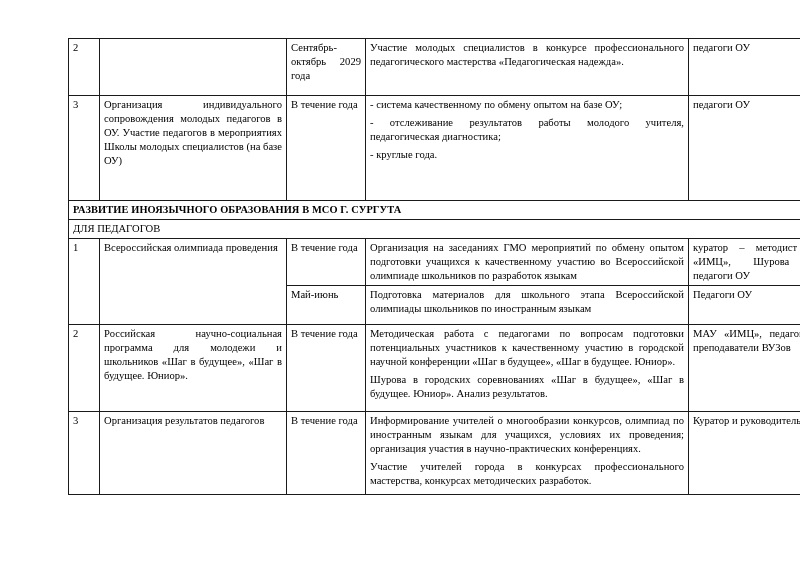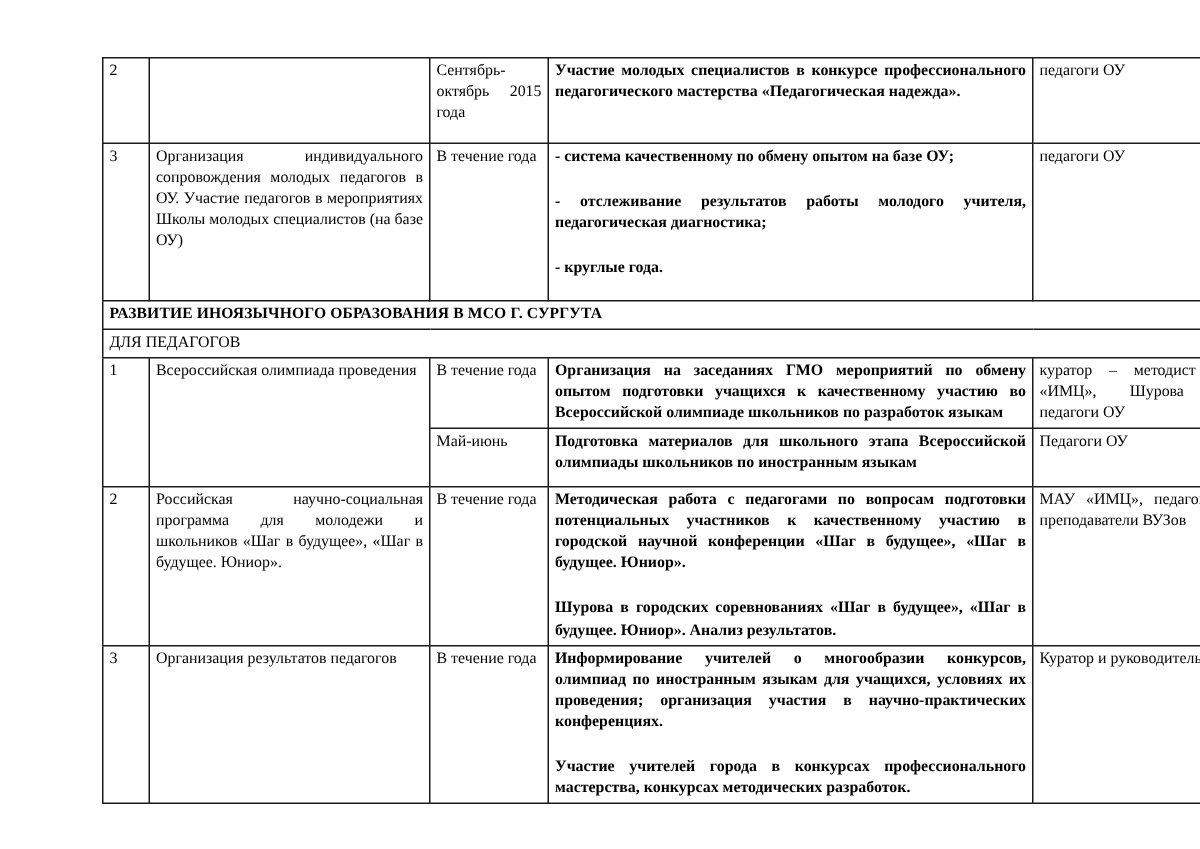--- a/index.html
+++ b/index.html
@@ -54,41 +54,41 @@
     letter-spacing: 0.1px;
     padding-top: 4px;
     padding-bottom: 4px;
   }
   .subhead {
     text-align: left;
     font-size: 10.6px;
     padding-top: 3px;
     padding-bottom: 3px;
   }
-  .cellpara { margin: 0; font-weight: bold; }
-  .cellpara + .cellpara { margin-top: 16px; }
+  .cellpara { margin: 0; }
+  .cellpara + .cellpara { margin-top: 4px; }
   .h58  { height: 52px; }
   .h102 { height: 100px; }
   .h86  { height: 42px; }
   .h40  { height: 34px; }
   .h84  { height: 82px; }
   .h80  { height: 78px; }
 </style>
 </head>
 <body>
 
 <div class="page">
 
   <table class="doc-table">
 
     <tbody>
         <tr>
       <td class="c-num noj h58">2</td>
       <td class="c-name"></td>
-      <td class="c-date noj">Сентябрь-октябрь 2015 года</td>
+      <td class="c-date noj">Сентябрь-октябрь 2029 года</td>
       <td class="c-desc">
         <p class="cellpara">Участие молодых специалистов в конкурсе профессионального педагогического мастерства «Педагогическая надежда».</p>
       </td>
       <td class="c-resp noj">педагоги ОУ</td>
     </tr>
 
     <tr>
       <td class="c-num noj h102">3</td>
       <td class="c-name">Организация индивидуального сопровождения молодых педагогов в ОУ. Участие педагогов в мероприятиях Школы молодых специалистов (на базе ОУ)</td>
       <td class="c-date noj">В течение года</td>

